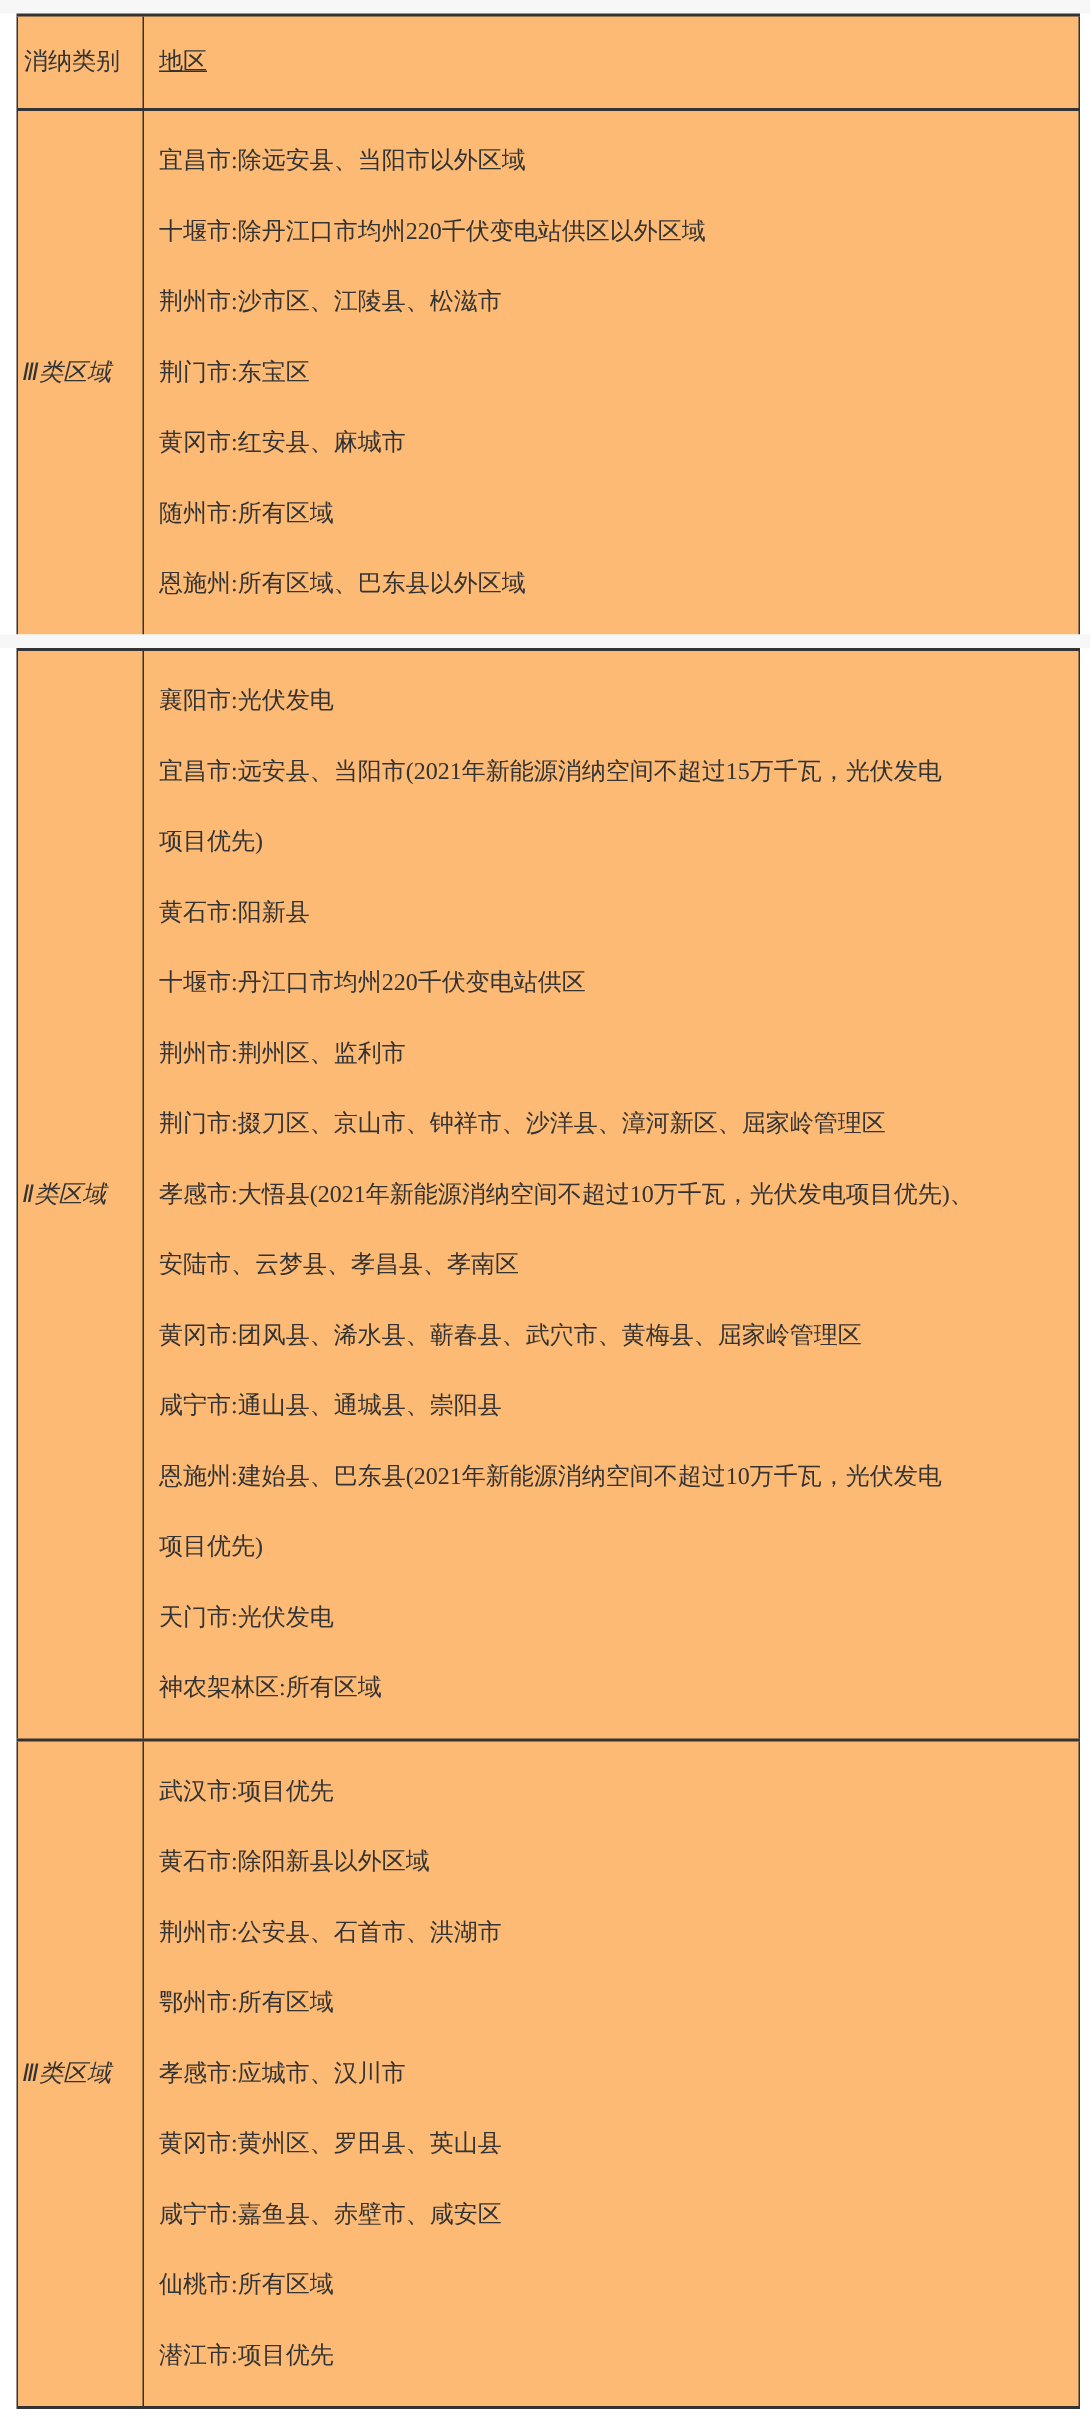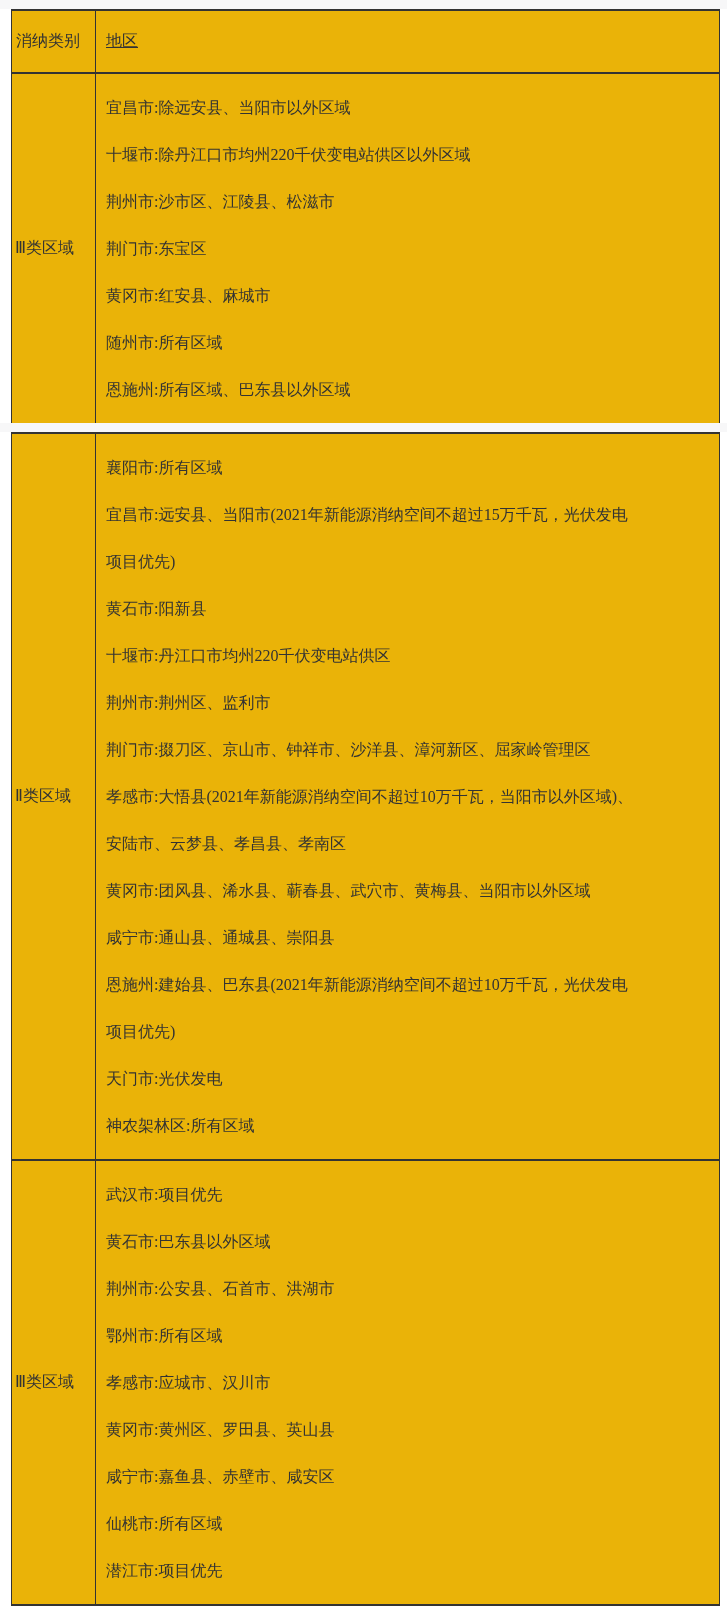--- a/index.html
+++ b/index.html
@@ -22,37 +22,38 @@
     width:708px;
   }
   col.c1{width:84px;}
   col.c2{width:624px;}
   td{
     border-left:1px solid #333;
     border-right:1px solid #333;
     border-top:2px solid #333;
     border-bottom:2px solid #333;
     font-size:16px;
-    background:#eab308;
+    background:#fdba74;
   }
   table.t1 tr:last-child td{
     border-bottom:0;
   }
   td.head{
     height:61px;
     vertical-align:middle;
     padding:0 2px 0 4px;
   }
   td.head.region{
     padding-left:10px;
     text-decoration:underline;
   }
   td.cat{
     vertical-align:middle;
     padding:0 2px 0 3px;
+    font-style:italic;
   }
   td.regions{
     vertical-align:top;
     padding:10px;
     font-family:Liberation Serif, serif;
   }
   .line{
     line-height:47px;
     height:47px;
     white-space:nowrap;
@@ -96,42 +97,42 @@
 
   <table class="t2">
     <colgroup>
         <col class="c1">
         <col class="c2">
       </colgroup>
     <tbody>
         <tr>
       <td class="cat">Ⅱ类区域</td>
       <td class="regions">
-        <div class="line">襄阳市:所有区域</div>
+        <div class="line">襄阳市:光伏发电</div>
         <div class="line">宜昌市:远安县、当阳市(2021年新能源消纳空间不超过15万千瓦，光伏发电</div>
         <div class="line">项目优先)</div>
         <div class="line">黄石市:阳新县</div>
         <div class="line">十堰市:丹江口市均州220千伏变电站供区</div>
         <div class="line">荆州市:荆州区、监利市</div>
         <div class="line">荆门市:掇刀区、京山市、钟祥市、沙洋县、漳河新区、屈家岭管理区</div>
-        <div class="line">孝感市:大悟县(2021年新能源消纳空间不超过10万千瓦，当阳市以外区域)、</div>
+        <div class="line">孝感市:大悟县(2021年新能源消纳空间不超过10万千瓦，光伏发电项目优先)、</div>
         <div class="line">安陆市、云梦县、孝昌县、孝南区</div>
-        <div class="line">黄冈市:团风县、浠水县、蕲春县、武穴市、黄梅县、当阳市以外区域</div>
+        <div class="line">黄冈市:团风县、浠水县、蕲春县、武穴市、黄梅县、屈家岭管理区</div>
         <div class="line">咸宁市:通山县、通城县、崇阳县</div>
         <div class="line">恩施州:建始县、巴东县(2021年新能源消纳空间不超过10万千瓦，光伏发电</div>
         <div class="line">项目优先)</div>
         <div class="line">天门市:光伏发电</div>
         <div class="line">神农架林区:所有区域</div>
       </td>
     </tr>
     <tr>
       <td class="cat">Ⅲ类区域</td>
       <td class="regions">
         <div class="line">武汉市:项目优先</div>
-        <div class="line">黄石市:巴东县以外区域</div>
+        <div class="line">黄石市:除阳新县以外区域</div>
         <div class="line">荆州市:公安县、石首市、洪湖市</div>
         <div class="line">鄂州市:所有区域</div>
         <div class="line">孝感市:应城市、汉川市</div>
         <div class="line">黄冈市:黄州区、罗田县、英山县</div>
         <div class="line">咸宁市:嘉鱼县、赤壁市、咸安区</div>
         <div class="line">仙桃市:所有区域</div>
         <div class="line">潜江市:项目优先</div>
       </td>
     </tr>
   </tbody>

